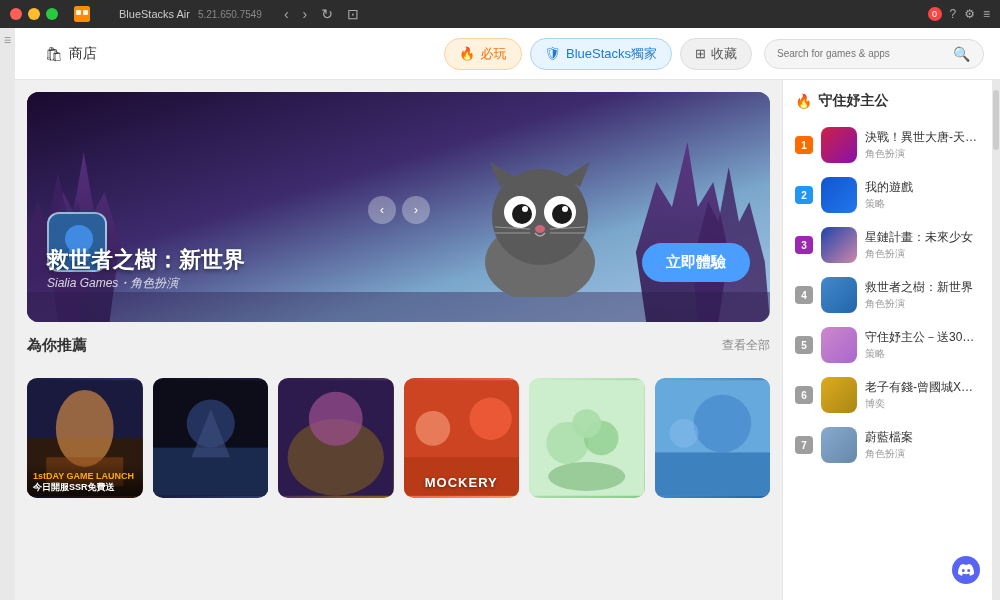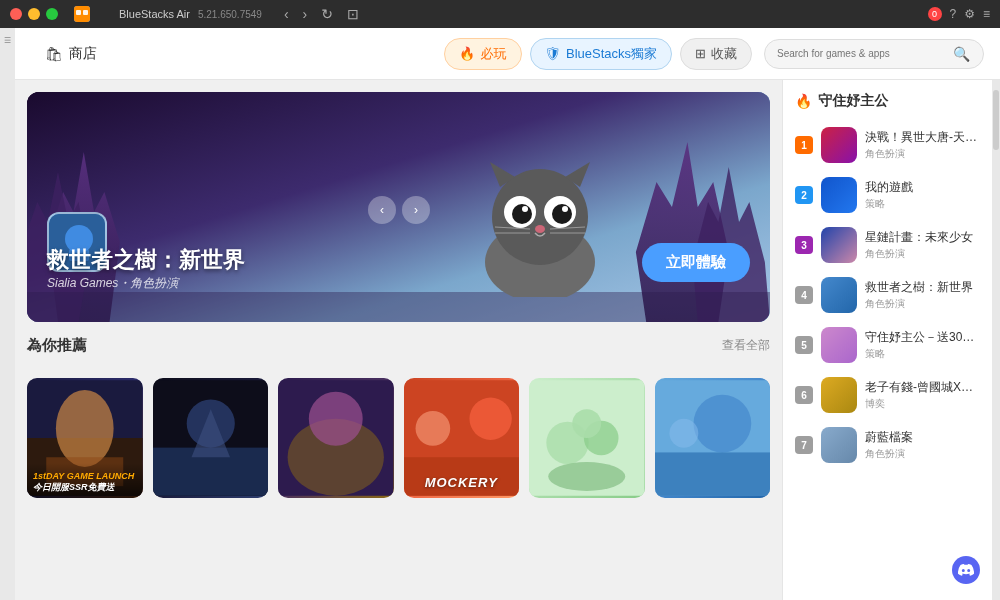--- a/index.html
+++ b/index.html
@@ -230,21 +230,20 @@
       color: #333;
     }
     .section-more {
       font-size: 12px;
       color: #888;
       cursor: pointer;
     }
     .games-row {
       display: flex;
       gap: 10px;
-      font-style: italic;
     }
     .game-card {
       flex: 1;
       border-radius: 10px;
       overflow: hidden;
       height: 120px;
       position: relative;
       cursor: pointer;
     }
     .game-card-bg {

